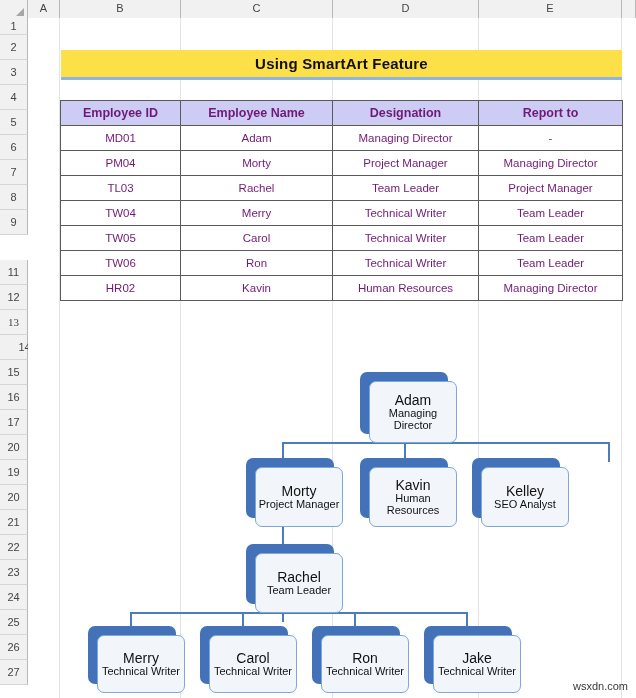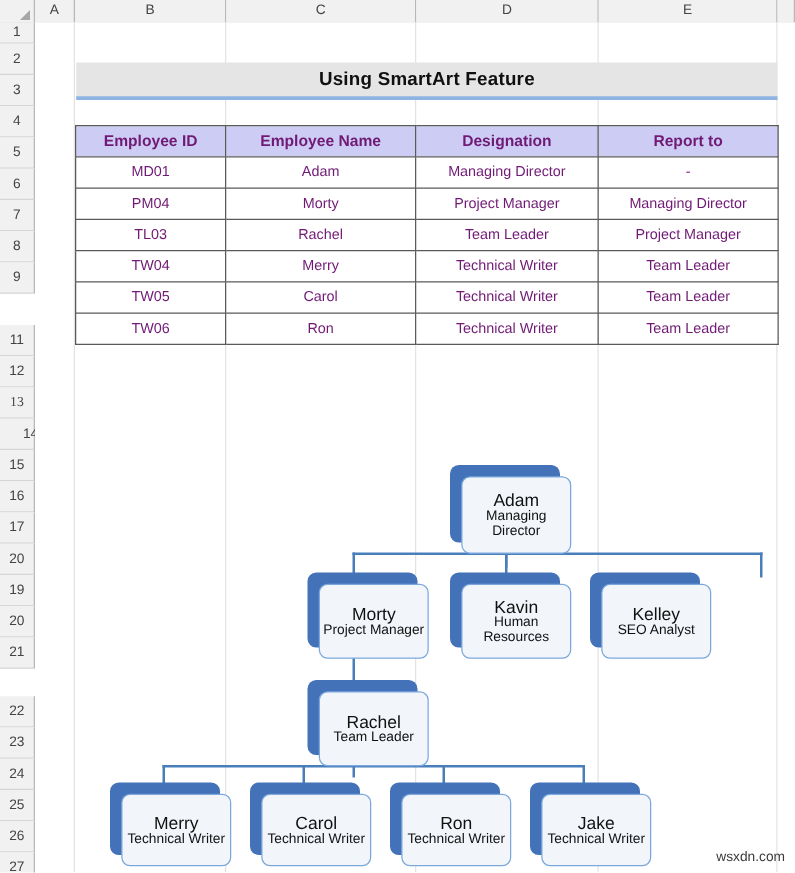--- a/index.html
+++ b/index.html
@@ -36,21 +36,21 @@
     width: 28px; text-align: center; font-size: 11px; color: #444444;
     background: #f1f1f1; border-right: 1px solid #b8b8b8;
     border-bottom: 1px solid #d6d6d6;
     display: flex; align-items: center; justify-content: center;
   }
   .grid-area { position: absolute; top: 18px; left: 28px; right: 0; bottom: 0; background: #ffffff; }
   .vline { position: absolute; top: 0; bottom: 0; width: 1px; background: #e3e3e3; }
 
   
   .title-band {
-    position: absolute; background: #e5e5e5;
+    position: absolute; background: #fde047;
     border-bottom: 3px solid #8eb4e3;
     display: flex; align-items: center; justify-content: center;
   }
   .title-text { font-size: 15px; font-weight: bold; color: #101010; letter-spacing: .2px; }
 
   
   .data-table {
     position: absolute; border-collapse: collapse; table-layout: fixed;
   }
   .data-table th, .data-table td {
@@ -113,21 +113,21 @@
       <div class="row-head" style="height: 25px;">12</div>
       <div class="row-head" style="height: 25px; font-family: Liberation Serif, serif;">13</div>
       <div class="row-head" style="height: 25px; padding-left: 22px;">14</div>
       <div class="row-head" style="height: 25px;">15</div>
       <div class="row-head" style="height: 25px;">16</div>
       <div class="row-head" style="height: 25px;">17</div>
       <div class="row-head" style="height: 25px;">20</div>
       <div class="row-head" style="height: 25px;">19</div>
       <div class="row-head" style="height: 25px;">20</div>
       <div class="row-head" style="height: 25px;">21</div>
-      <div class="row-head" style="height: 25px; margin-top: 22px;">22</div>
+      <div class="row-head" style="height: 25px;">22</div>
       <div class="row-head" style="height: 25px;">23</div>
       <div class="row-head" style="height: 25px;">24</div>
       <div class="row-head" style="height: 25px;">25</div>
       <div class="row-head" style="height: 25px;">26</div>
       <div class="row-head" style="height: 25px;">27</div>
     </div>
 
   <div class="grid-area">
     <div class="vline" style="left:31px;"></div>
     <div class="vline" style="left:152px;"></div>
@@ -185,20 +185,26 @@
           <td>Carol</td>
           <td>Technical Writer</td>
           <td>Team Leader</td>
         </tr>
         <tr>
           <td>TW06</td>
           <td>Ron</td>
           <td>Technical Writer</td>
           <td>Team Leader</td>
         </tr>
+        <tr>
+          <td>HR02</td>
+          <td>Kavin</td>
+          <td>Human Resources</td>
+          <td>Managing Director</td>
+        </tr>
       </tbody>
   </table>
 
   <div id="smartart" style="left:60px; top:368px; width:540px; height:320px;">
 
     <div class="conn" style="left:344px; top:68px;  width:2px;  height:18px;"></div>
     <div class="conn" style="left:222px; top:74px;  width:328px; height:2px;"></div>
     <div class="conn" style="left:222px; top:74px;  width:2px;  height:20px;"></div>
     <div class="conn" style="left:344px; top:74px;  width:2px;  height:20px;"></div>
     <div class="conn" style="left:548px; top:74px;  width:2px;  height:20px;"></div>

